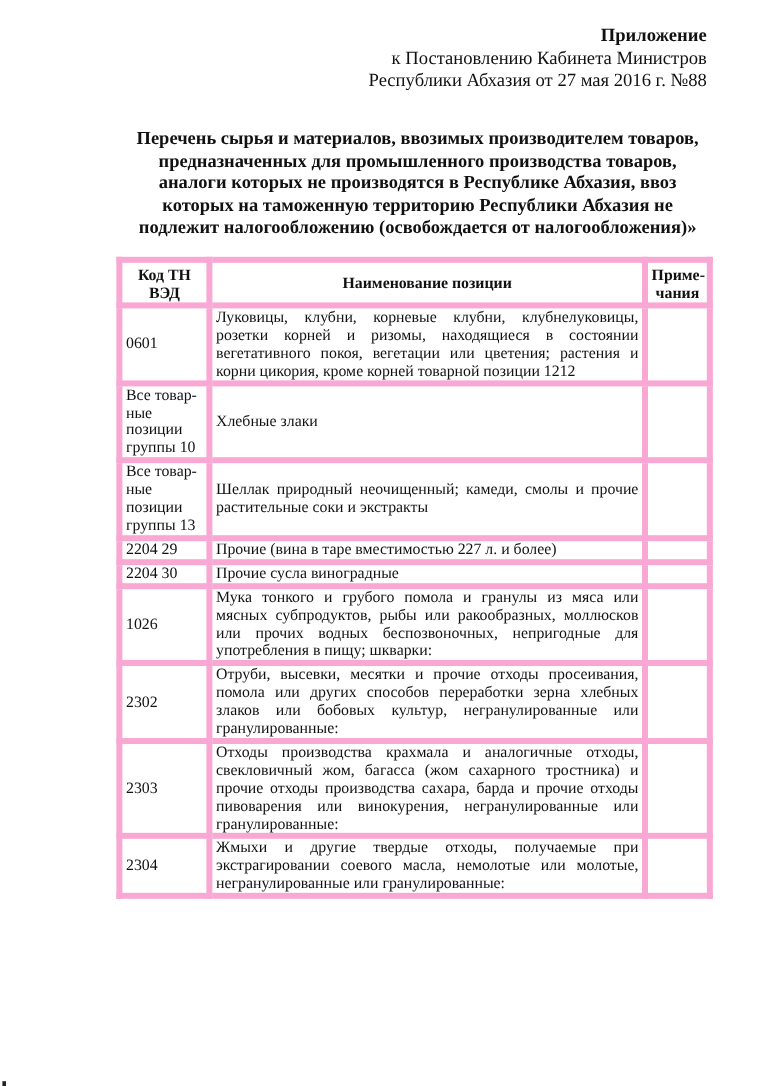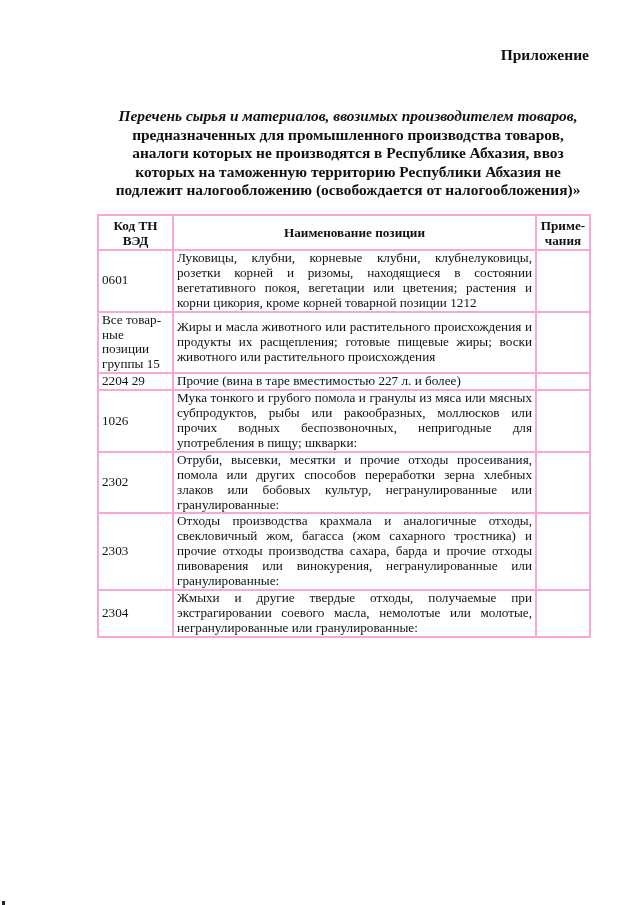--- a/index.html
+++ b/index.html
@@ -1,53 +1,55 @@
 <!DOCTYPE html>
 <html><head>
   <meta charset="utf-8">
   <style>
     html, body { margin: 0; padding: 0; background: #ffffff; }
     body {
       width: 640px; height: 905px; position: relative; overflow: hidden;
       font-family: "Liberation Serif", serif; color: #111111;
     }
     .appendix {
-      position: absolute; right: 51px; top: 45px; width: 420px;
+      position: absolute; right: 51px; top: 20px; width: 420px;
       text-align: right; font-size: 15.5px; line-height: 19px;
     }
     .appendix .title { font-weight: bold; }
     .heading {
       position: absolute; left: 104px; top: 107px; width: 488px;
       text-align: center; font-size: 15.4px; line-height: 18.6px; font-weight: bold;
     }
-    .heading .italic { font-style: italic; }
+    .heading .italic { }
     table.list {
       position: absolute; left: 97px; top: 214px; width: 492px;
       border-collapse: collapse; table-layout: fixed;
       font-size: 13.2px; line-height: 14.9px;
     }
     table.list td, table.list th {
-      border: 2px solid #f9a8d4; padding: 0 3px; vertical-align: middle;
+      border: 5px solid #f9a8d4; padding: 0 3px; vertical-align: middle;
     }
     table.list th { font-weight: bold; text-align: center; height: 33px; line-height: 15px; }
     col.c-code { width: 75px; }
     col.c-name { width: 363px; }
     col.c-note { width: 54px; }
     td.code { text-align: left; padding: 0 1px; }
     td.name { text-align: justify; text-align-last: left; padding: 0 4px 0 5px; }
     td.note { }
     .dot {
       position: absolute; left: 2px; top: 901px; width: 3px; height: 4px; background: #222;
     }
   </style>
 </head>
 <body>
 
 <div class="appendix">
   <div class="title">Приложение</div>
+  <div>к Постановлению Кабинета Министров</div>
+  <div>Республики Абхазия от 27 мая 2016 г. №88</div>
 </div>
 
 <div class="heading">
   <span class="italic">Перечень сырья и материалов, ввозимых производителем товаров,</span>
   <span>предназначенных для промышленного производства товаров, аналоги которых не производятся в Республике Абхазия, ввоз которых на таможенную территорию Республики Абхазия не подлежит налогообложению (освобождается от налогообложения)»</span>
 </div>
 
 <table class="list">
   <colgroup>
       <col class="c-code">
@@ -60,28 +62,38 @@
       <th>Наименование позиции</th>
       <th>Приме-чания</th>
     </tr>
   </thead>
   <tbody>
     <tr style="height:61px">
       <td class="code">0601</td>
       <td class="name">Луковицы, клубни, корневые клубни, клубнелуковицы, розетки корней и ризомы, находящиеся в состоянии вегетативного покоя, вегетации или цветения; растения и корни цикория, кроме корней товарной позиции 1212</td>
       <td class="note"></td>
     </tr>
-    <tr style="height:46px">
-      <td class="code">Все товар-ные позиции группы 15</td>
-      <td class="name">Жиры и масла животного или растительного происхождения и продукты их расщепления; готовые пищевые жиры; воски животного или растительного происхождения</td>
+    <tr style="height:45px">
+      <td class="code">Все товар-ные позиции группы 10</td>
+      <td class="name">Хлебные злаки</td>
+      <td class="note"></td>
+    </tr>
+    <tr style="height:45px">
+      <td class="code">Все товар-ные позиции группы 13</td>
+      <td class="name">Шеллак природный неочищенный; камеди, смолы и прочие растительные соки и экстракты</td>
       <td class="note"></td>
     </tr>
     <tr style="height:16px">
       <td class="code">2204 29</td>
       <td class="name">Прочие (вина в таре вместимостью 227 л. и более)</td>
+      <td class="note"></td>
+    </tr>
+    <tr style="height:15px">
+      <td class="code">2204 30</td>
+      <td class="name">Прочие сусла виноградные</td>
       <td class="note"></td>
     </tr>
     <tr style="height:58px">
       <td class="code">1026</td>
       <td class="name">Мука тонкого и грубого помола и гранулы из мяса или мясных субпродуктов, рыбы или ракообразных, моллюсков или прочих водных беспозвоночных, непригодные для употребления в пищу; шкварки:</td>
       <td class="note"></td>
     </tr>
     <tr style="height:46px">
       <td class="code">2302</td>
       <td class="name">Отруби, высевки, месятки и прочие отходы просеивания, помола или других способов переработки зерна хлебных злаков или бобовых культур, негранулированные или гранулированные:</td>

